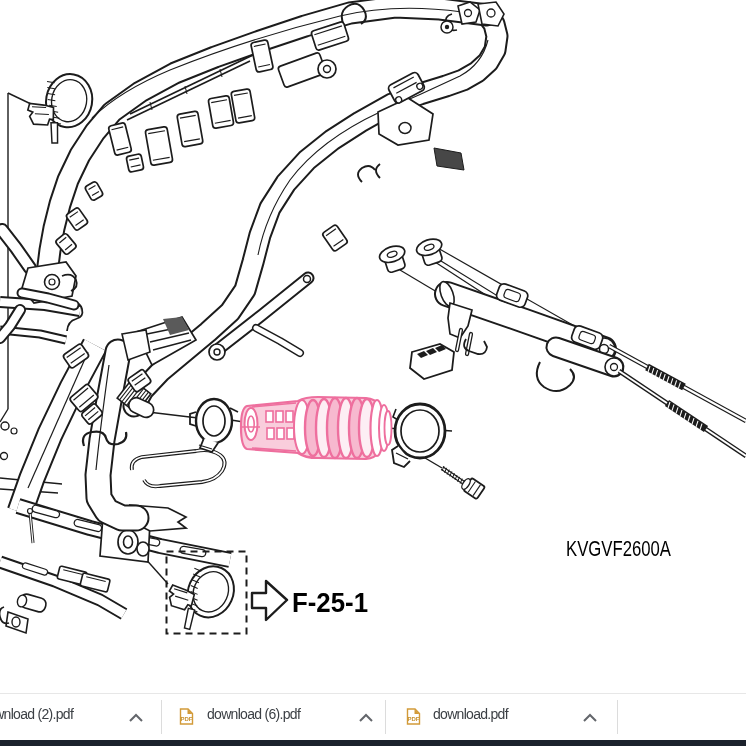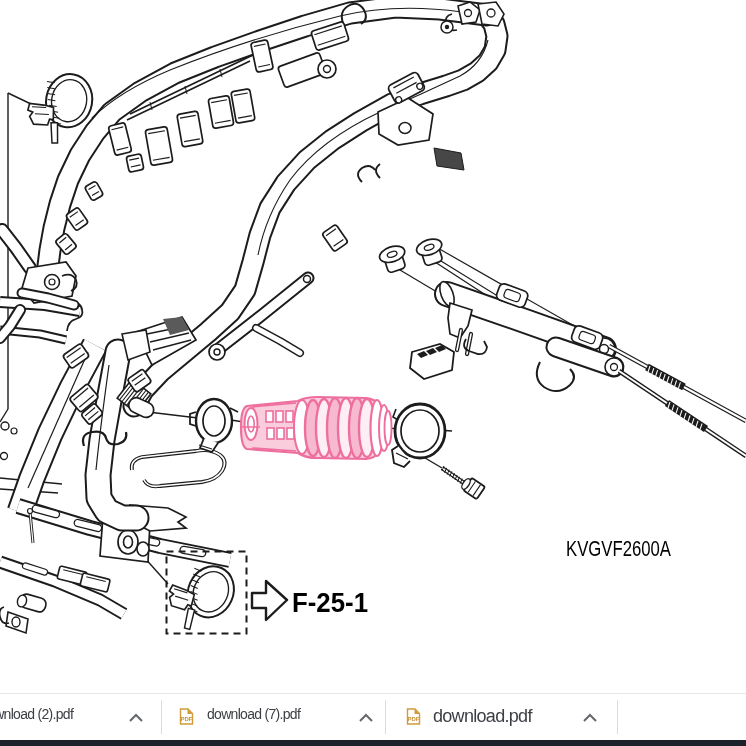--- a/index.html
+++ b/index.html
@@ -581,33 +581,33 @@
       <path d="M 2,9 L 8,3 L 14,9" fill="none" stroke="#63666b" stroke-width="2"></path>
     </svg>
 
 <div style="position:absolute;left:161px;top:6px;width:1px;height:34px;background:#dcdcdc"></div>
 
 <svg style="position:absolute;left:179px;top:14px" width="15" height="17" viewBox="0 0 15 17">
       <path d="M 1.5,1 L 9,1 L 13.5,5.5 L 13.5,16 L 1.5,16 Z" fill="#fff" stroke="#d29a38" stroke-width="1.4"></path>
       <path d="M 8.5,1 L 13.5,6 L 8.5,6 Z" fill="#d29a38"></path>
       <text x="1.5" y="13" font-family="Liberation Sans, sans-serif" font-size="6" font-weight="bold" fill="#c8912f">PDF</text>
     </svg>
-<div style="position:absolute;top:12px;font-family:'Liberation Sans',sans-serif;font-size:14px;letter-spacing:-0.7px;color:#3b3f44;white-space:nowrap;left:207px">download (7).pdf</div>
+<div style="position:absolute;top:12px;font-family:'Liberation Sans',sans-serif;font-size:14px;letter-spacing:-0.7px;color:#3b3f44;white-space:nowrap;left:207px">download (6).pdf</div>
 <svg style="position:absolute;left:358px;top:18px" width="16" height="12" viewBox="0 0 16 12">
       <path d="M 2,9 L 8,3 L 14,9" fill="none" stroke="#63666b" stroke-width="2"></path>
     </svg>
 
 <div style="position:absolute;left:385px;top:6px;width:1px;height:34px;background:#dcdcdc"></div>
 
 <svg style="position:absolute;left:406px;top:14px" width="15" height="17" viewBox="0 0 15 17">
       <path d="M 1.5,1 L 9,1 L 13.5,5.5 L 13.5,16 L 1.5,16 Z" fill="#fff" stroke="#d29a38" stroke-width="1.4"></path>
       <path d="M 8.5,1 L 13.5,6 L 8.5,6 Z" fill="#d29a38"></path>
       <text x="1.5" y="13" font-family="Liberation Sans, sans-serif" font-size="6" font-weight="bold" fill="#c8912f">PDF</text>
     </svg>
-<div style="position:absolute;top:12px;font-family:'Liberation Sans',sans-serif;font-size:18px;letter-spacing:-0.7px;color:#3b3f44;white-space:nowrap;left:433px">download.pdf</div>
+<div style="position:absolute;top:12px;font-family:'Liberation Sans',sans-serif;font-size:14px;letter-spacing:-0.7px;color:#3b3f44;white-space:nowrap;left:433px">download.pdf</div>
 <svg style="position:absolute;left:582px;top:18px" width="16" height="12" viewBox="0 0 16 12">
       <path d="M 2,9 L 8,3 L 14,9" fill="none" stroke="#63666b" stroke-width="2"></path>
     </svg>
 
 <div style="position:absolute;left:617px;top:6px;width:1px;height:34px;background:#dcdcdc"></div>
 </div>
 
 <div style="position:absolute;left:0;top:740px;width:746px;height:6px;background:#1b222c"></div>
 
 </body></html>

